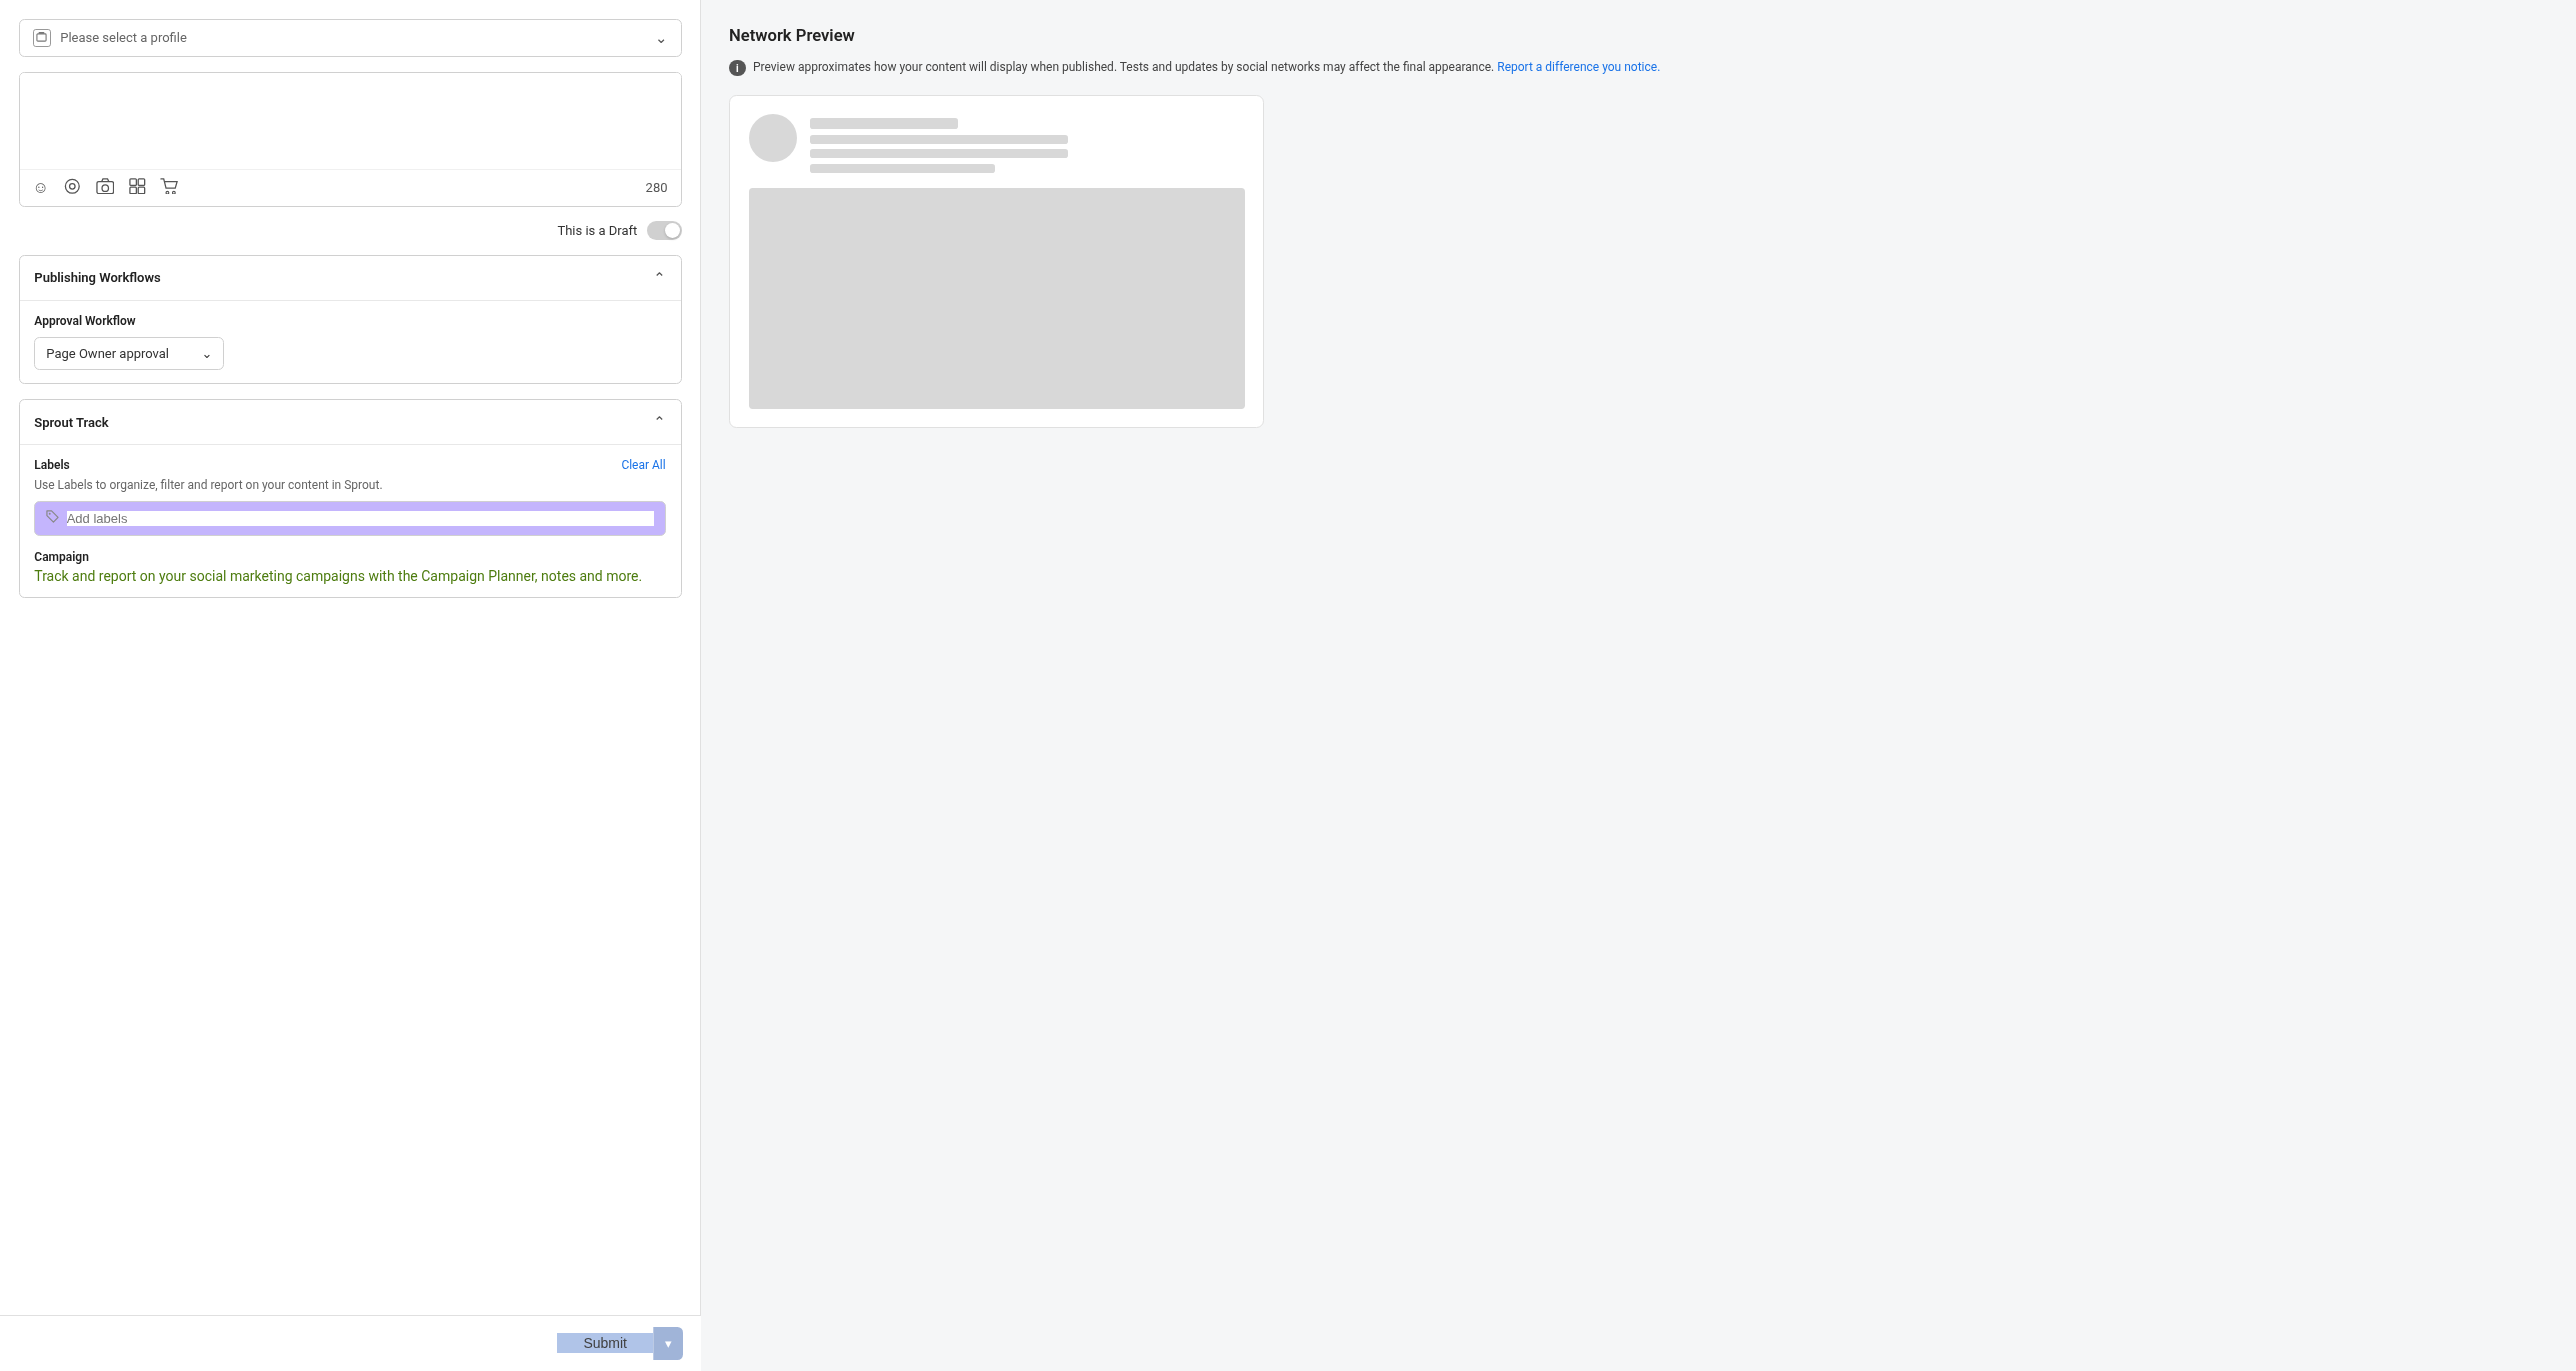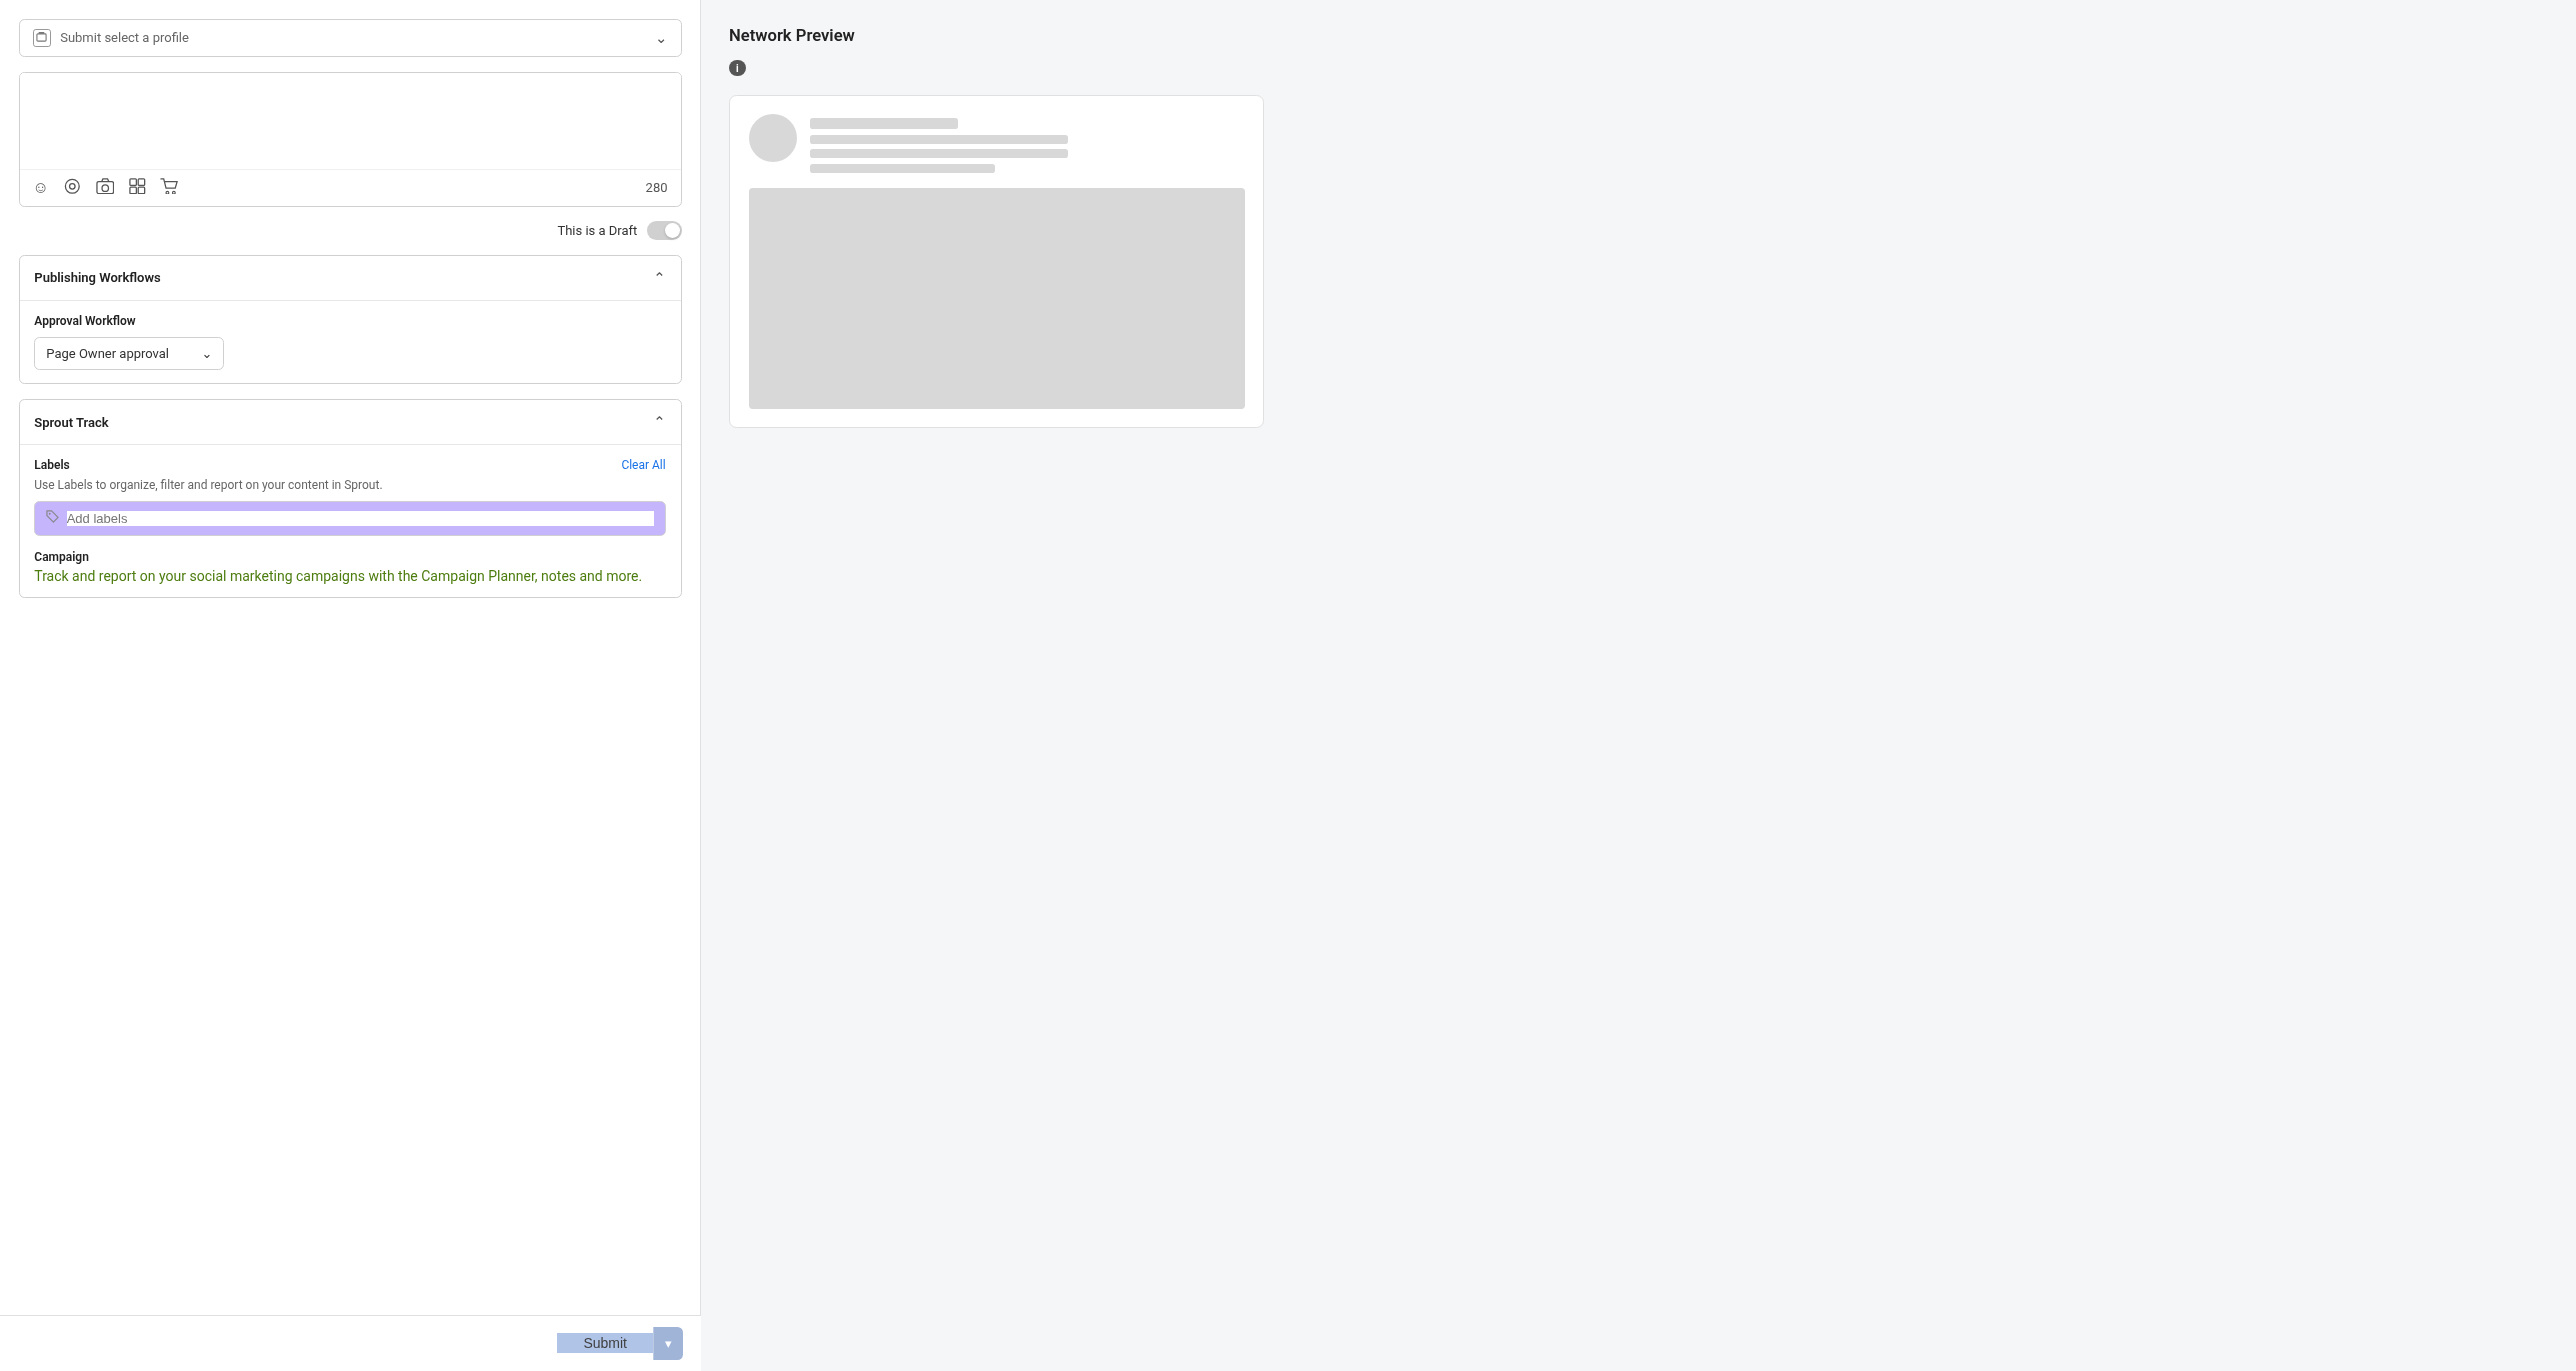--- a/index.html
+++ b/index.html
@@ -431,21 +431,21 @@
 <div class="left-panel">
 
   <div class="profile-selector">
     <div class="profile-selector-left">
       <div class="profile-icon-box">
         <svg width="11" height="11" viewBox="0 0 12 12" fill="none">
           <rect x="1" y="2" width="10" height="8" rx="1" stroke="#777" stroke-width="1.2" fill="none"></rect>
           <rect x="3" y="0" width="6" height="2" rx="0.5" fill="#777"></rect>
         </svg>
       </div>
-      <span>Submit select a profile</span>
+      <span>Please select a profile</span>
     </div>
     <span class="chevron-down">⌄</span>
   </div>
 
   <div class="text-area-section">
     <textarea class="text-area-content" placeholder="" style=""></textarea>
     <div class="text-area-toolbar">
       <div class="toolbar-icons">
         <span class="toolbar-icon">☺</span>
         <span class="toolbar-icon">
@@ -537,20 +537,24 @@
   </div>
 </div>
 
 <div class="right-panel">
   <h2 class="network-preview-title">Network Preview</h2>
 
   <div class="preview-info-box">
     <div class="info-icon">
       <span class="info-icon-inner">i</span>
     </div>
+    <span class="preview-info-text">
+      <span>Preview approximates how your content will display when published. Tests and updates by social networks may affect the final appearance.</span>
+      <a class="preview-info-link" href="#">Report a difference you notice.</a>
+    </span>
   </div>
 
 
   <div class="preview-card">
     <div class="preview-card-header">
       <div class="preview-avatar"></div>
       <div class="preview-name-lines">
         <div class="preview-line-short"></div>
         <div class="preview-line-long"></div>
         <div class="preview-line-medium"></div>

